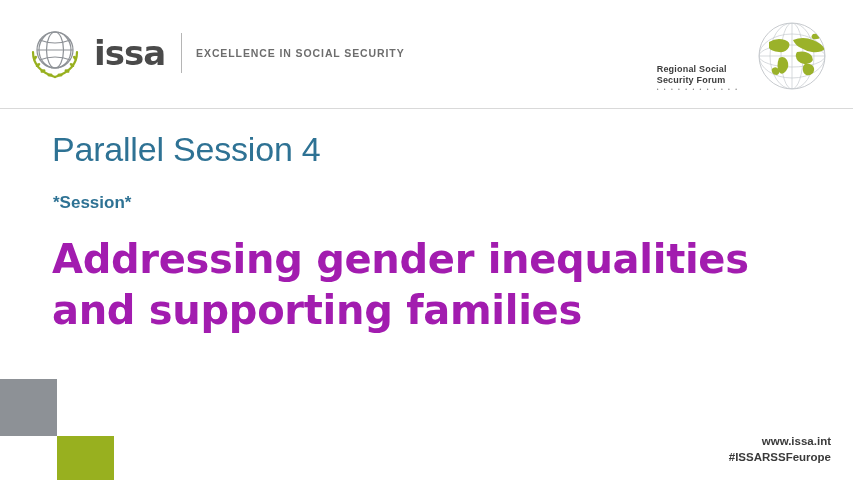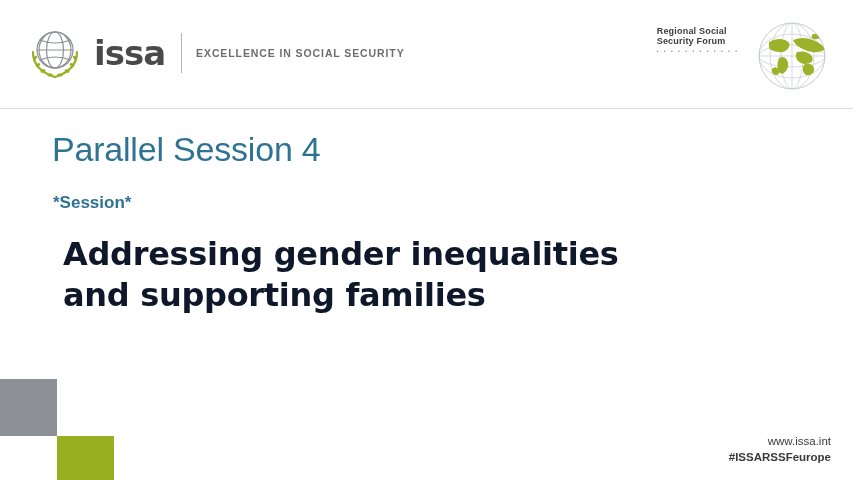--- a/index.html
+++ b/index.html
@@ -73,21 +73,21 @@
     color: #6d6d6d;
     white-space: nowrap;
   }
 
   
   .forum-lockup {
     position: absolute;
     right: 18px;
     top: 20px;
     display: flex;
-    align-items: flex-start;
+    align-items: flex-end;
     height: 72px;
     margin-left: 20px;
   }
   .forum-text {
     text-align: left;
     padding-top: 6px;
     padding-right: 10px;
   }
   .forum-kicker {
     font-size: 9px;
@@ -154,27 +154,27 @@
   .language-tag {
     position: absolute;
     left: 53px;
     top: 193px;
     font-size: 17px;
     font-weight: bold;
     color: #2e7294;
   }
   .session-subject {
     position: absolute;
-    left: 63px;
+    left: 52px;
     top: 234px;
     width: 740px;
     font-family: "DejaVu Sans", sans-serif;
-    font-size: 32px;
-    font-weight: bold;
-    color: #0f172a;
+    font-size: 40px;
+    font-weight: bold;
+    color: #a21caf;
     line-height: 1.28;
     letter-spacing: -0.3px;
   }
 
   
   .square-grey {
     position: absolute;
     left: 0;
     top: 379px;
     width: 57px;
@@ -193,21 +193,21 @@
   
   .footer {
     position: absolute;
     right: 22px;
     bottom: 14px;
     text-align: right;
     line-height: 1.45;
   }
   .footer-url {
     font-size: 11.5px;
-    font-weight: normal;
+    font-weight: bold;
     color: #3a3a3a;
   }
   .footer-hash {
     font-size: 11.5px;
     font-weight: bold;
     color: #3a3a3a;
   }
 </style>
 </head>
 <body>

